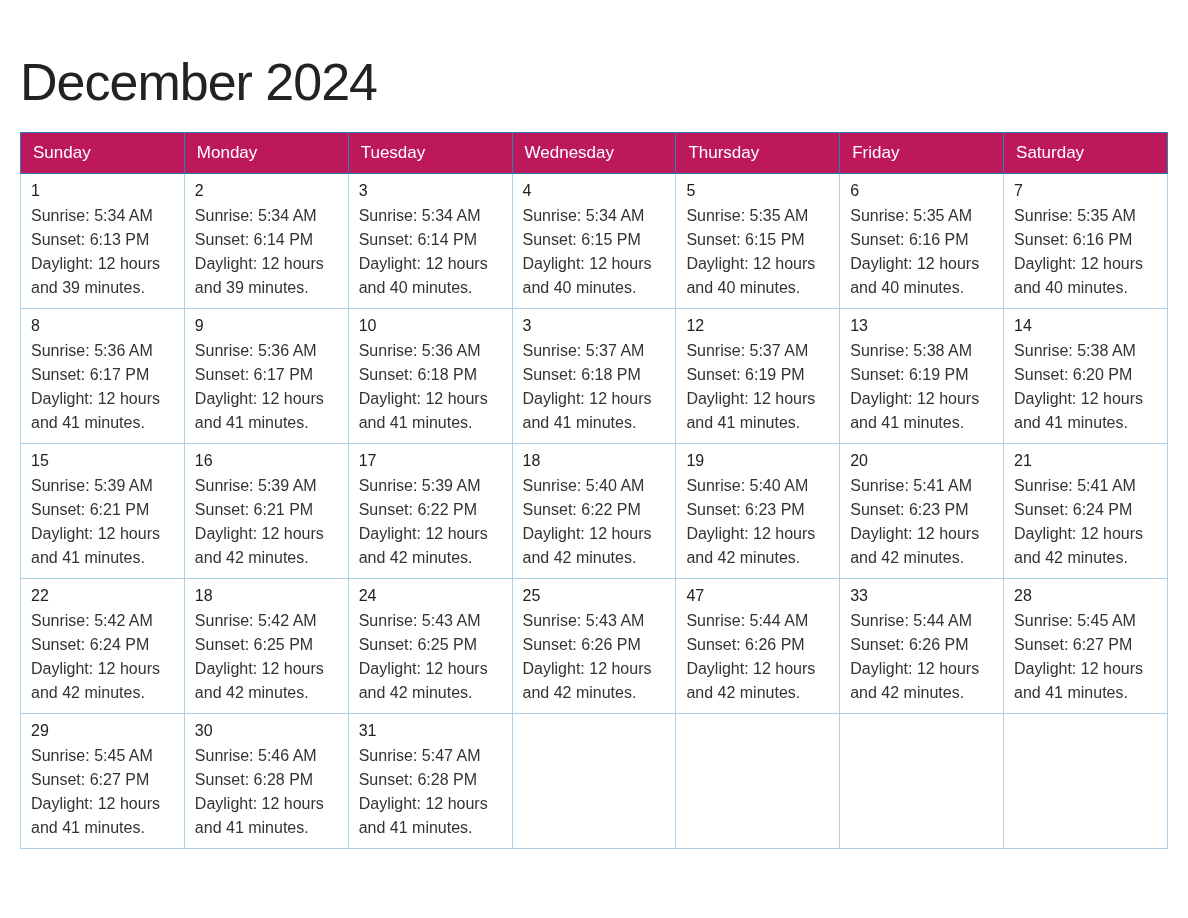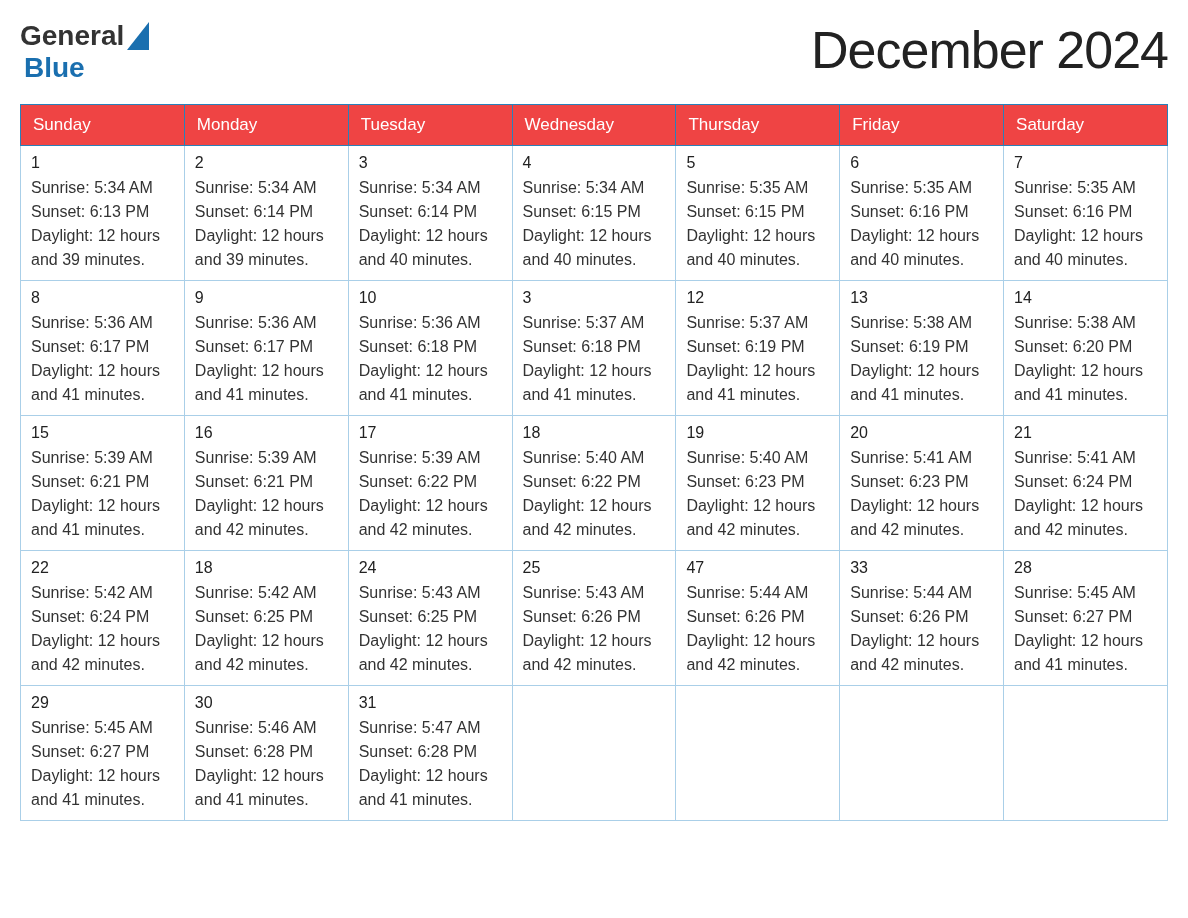--- a/index.html
+++ b/index.html
@@ -21,39 +21,40 @@
       font-weight: bold;
       color: #333;
     }
     .logo-blue {
       font-size: 28px;
       font-weight: bold;
       color: #1a6faf;
     }
     .title-area {
       text-align: left;
+      margin-top: 32px;
     }
     .month-title {
       font-size: 52px;
       font-weight: normal;
       color: #222;
       letter-spacing: -1px;
     }
     .location-title {
       font-size: 20px;
       color: #555;
       margin-top: 4px;
     }
     .calendar-table {
       width: 100%;
       border-collapse: collapse;
       border: 1px solid #2980b9;
     }
     .calendar-table th {
-      background-color: #ef4444;
+      background-color: #be185d;
       color: #fff;
       text-align: left;
       padding: 10px 12px;
       font-size: 17px;
       font-weight: normal;
       border: 1px solid #2980b9;
     }
     .calendar-table td {
       vertical-align: top;
       padding: 8px 10px;
@@ -91,33 +92,20 @@
     .logo-line2 {
       display: flex;
       align-items: center;
       padding-left: 4px;
     }
   </style>
 </head>
 <body>
 
 <div class="header">
-  <div class="logo-wrapper">
-    <div class="logo-line1">
-      <span class="logo-text-general">General</span>
-      <div style="display:inline-flex; align-items:flex-end; margin-left:3px;">
-        <svg width="22" height="28" viewBox="0 0 22 28">
-          <polygon points="0,28 22,28 22,0" fill="#1a6faf"></polygon>
-        </svg>
-      </div>
-    </div>
-    <div class="logo-line2">
-      <span class="logo-blue">Blue</span>
-    </div>
-  </div>
   <div class="title-area">
     <div class="month-title">December 2024</div>
   </div>
 </div>
 
 <table class="calendar-table">
   <thead>
     <tr>
     <th>Sunday</th>
         <th>Monday</th>

